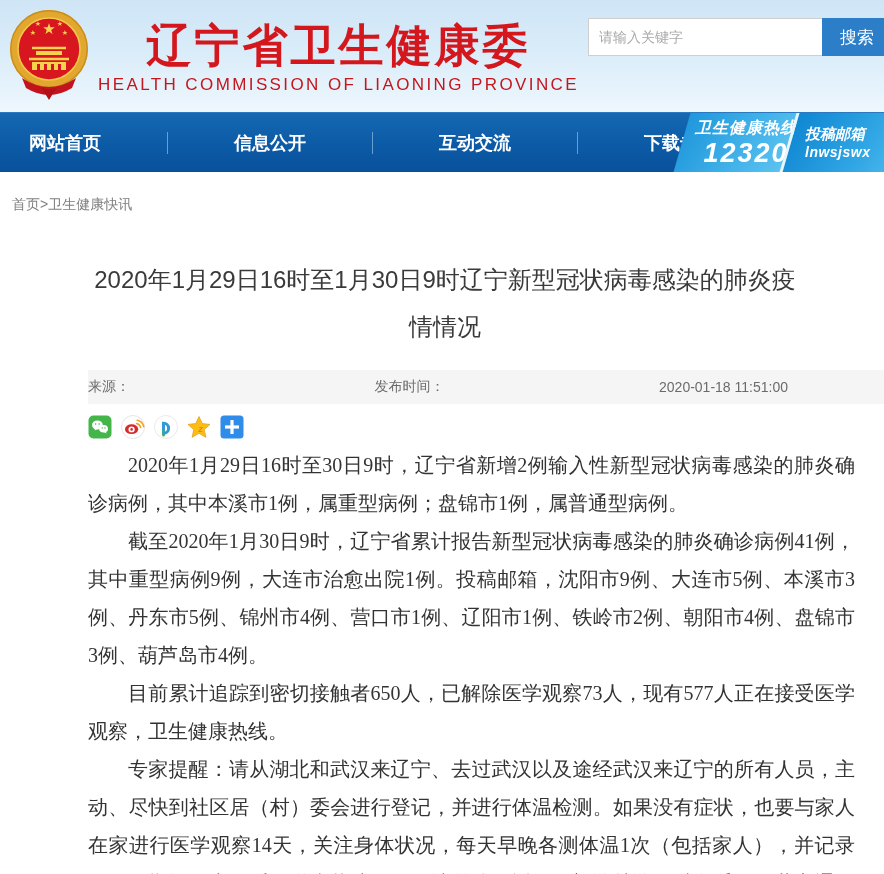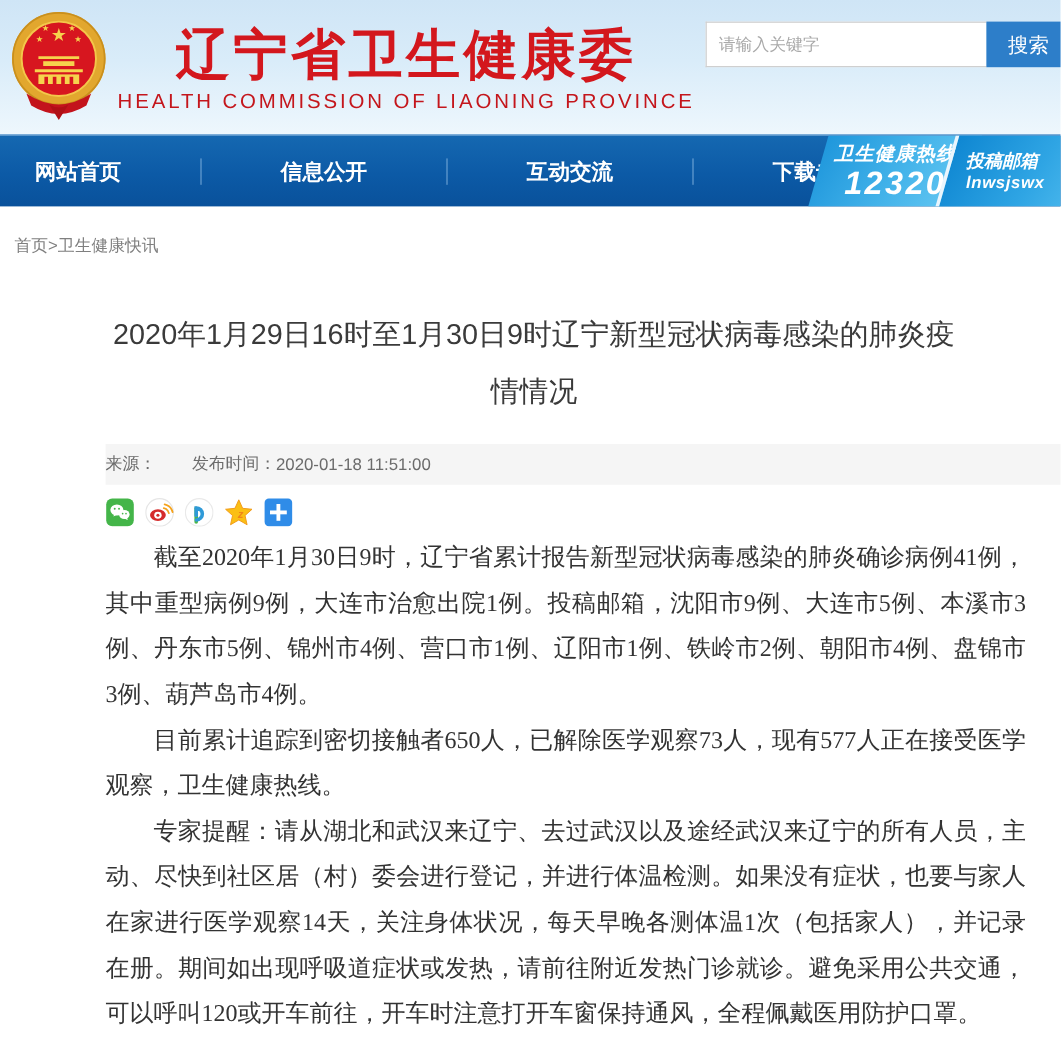--- a/index.html
+++ b/index.html
@@ -76,21 +76,21 @@
 
   
   .article-title {
     width: 706px; margin: 42px 0 0 92px; text-align: center;
     font-size: 24px; font-weight: 400; color: #3a3a3a; line-height: 47px;
   }
   .meta-bar {
     margin: 20px 0 0 88px; height: 34px; background: #f5f5f5;
   }
   .meta-inner {
-    width: 700px; height: 34px; display: flex; align-items: center; justify-content: flex-start;
+    width: 700px; height: 34px; display: flex; align-items: center; justify-content: space-between;
     color: #6b6b6b; font-size: 14px;
   }
   .meta-source { margin-right: 30px; }
   .share-row { margin: 10px 0 0 88px; display: flex; align-items: center; gap: 9px; height: 26px; }
   .share-icon { width: 24px; height: 24px; cursor: pointer; display: inline-block; }
 
   .article-body { margin: 6px 29px 0 88px; }
   .article-body p {
     font-size: 20px; line-height: 38px; color: #333;
     text-align: justify; text-indent: 2em;
@@ -205,18 +205,19 @@
       <text x="13.5" y="16.5" font-size="9.5" font-weight="bold" font-style="italic" fill="#f08519" text-anchor="middle" font-family="Liberation Sans, sans-serif">z</text>
     </svg>
     <svg class="share-icon" viewBox="0 0 24 24">
       <rect x="0.5" y="0.5" width="23" height="23" rx="3.5" fill="#2f8ce8"></rect>
       <rect x="10.4" y="5" width="3.2" height="14" fill="#fff"></rect>
       <rect x="5" y="10.4" width="14" height="3.2" fill="#fff"></rect>
     </svg>
   </div>
 
   <div class="article-body">
+    <p>2020年1月29日16时至30日9时，辽宁省新增2例输入性新型冠状病毒感染的肺炎确诊病例，其中本溪市1例，属重型病例；盘锦市1例，属普通型病例。</p>
     <p>截至2020年1月30日9时，辽宁省累计报告新型冠状病毒感染的肺炎确诊病例41例，其中重型病例9例，大连市治愈出院1例。投稿邮箱，沈阳市9例、大连市5例、本溪市3例、丹东市5例、锦州市4例、营口市1例、辽阳市1例、铁岭市2例、朝阳市4例、盘锦市3例、葫芦岛市4例。</p>
     <p>目前累计追踪到密切接触者650人，已解除医学观察73人，现有577人正在接受医学观察，卫生健康热线。</p>
     <p>专家提醒：请从湖北和武汉来辽宁、去过武汉以及途经武汉来辽宁的所有人员，主动、尽快到社区居（村）委会进行登记，并进行体温检测。如果没有症状，也要与家人在家进行医学观察14天，关注身体状况，每天早晚各测体温1次（包括家人），并记录在册。期间如出现呼吸道症状或发热，请前往附近发热门诊就诊。避免采用公共交通，可以呼叫120或开车前往，开车时注意打开车窗保持通风，全程佩戴医用防护口罩。</p>
   </div>
 
 </div>
 
 </body></html>

